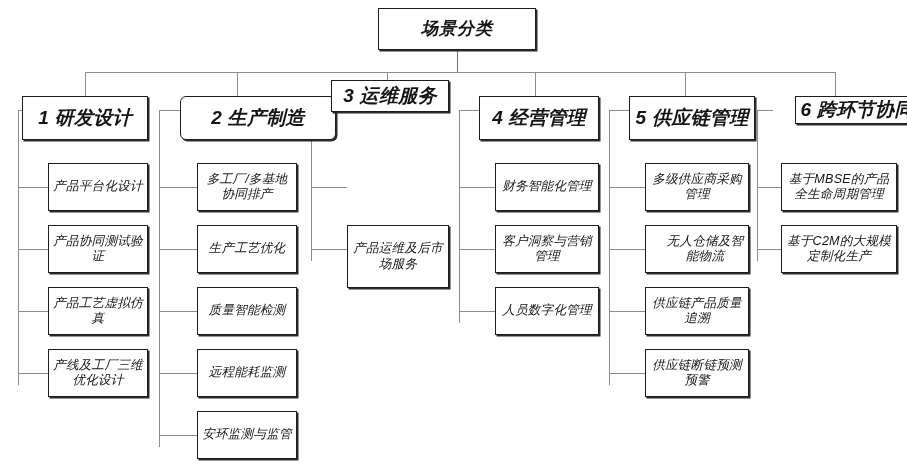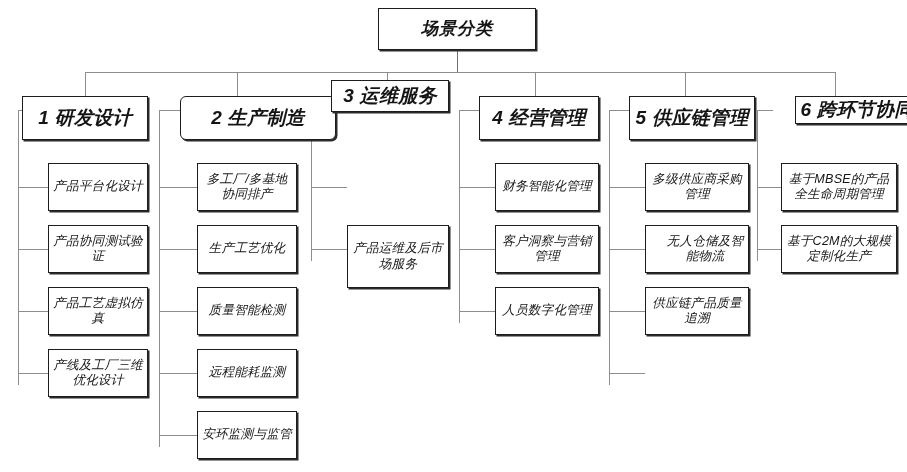--- a/index.html
+++ b/index.html
@@ -197,20 +197,23 @@
   <div class="node leaf" style="left:645px; top:225px; width:104px; height:48px;padding-left:20px;">
     <span>无人仓储及智能物流</span>
   </div>
 
   <div class="hline" style="left:609px; top:311px; width:36px;"></div>
   <div class="node leaf" style="left:645px; top:287px; width:104px; height:48px;">
     <span>供应链产品质量追溯</span>
   </div>
 
   <div class="hline" style="left:609px; top:373px; width:36px;"></div>
+  <div class="node leaf" style="left:645px; top:349px; width:104px; height:48px;">
+    <span>供应链断链预测预警</span>
+  </div>
 
   <div class="node level1" style="left:773px; top:96px; width:124px; height:28px;margin-left:22px;">
     <span>6 跨环节协同</span>
   </div>
   <div class="vline" style="left:757px; top:110px; height:151px;"></div>
   <div class="hline" style="left:757px; top:110px; width:16px;"></div>
 
   <div class="hline" style="left:757px; top:187px; width:24px;"></div>
   <div class="node leaf" style="left:781px; top:163px; width:116px; height:48px;">
     <span>基于MBSE的产品全生命周期管理</span>

